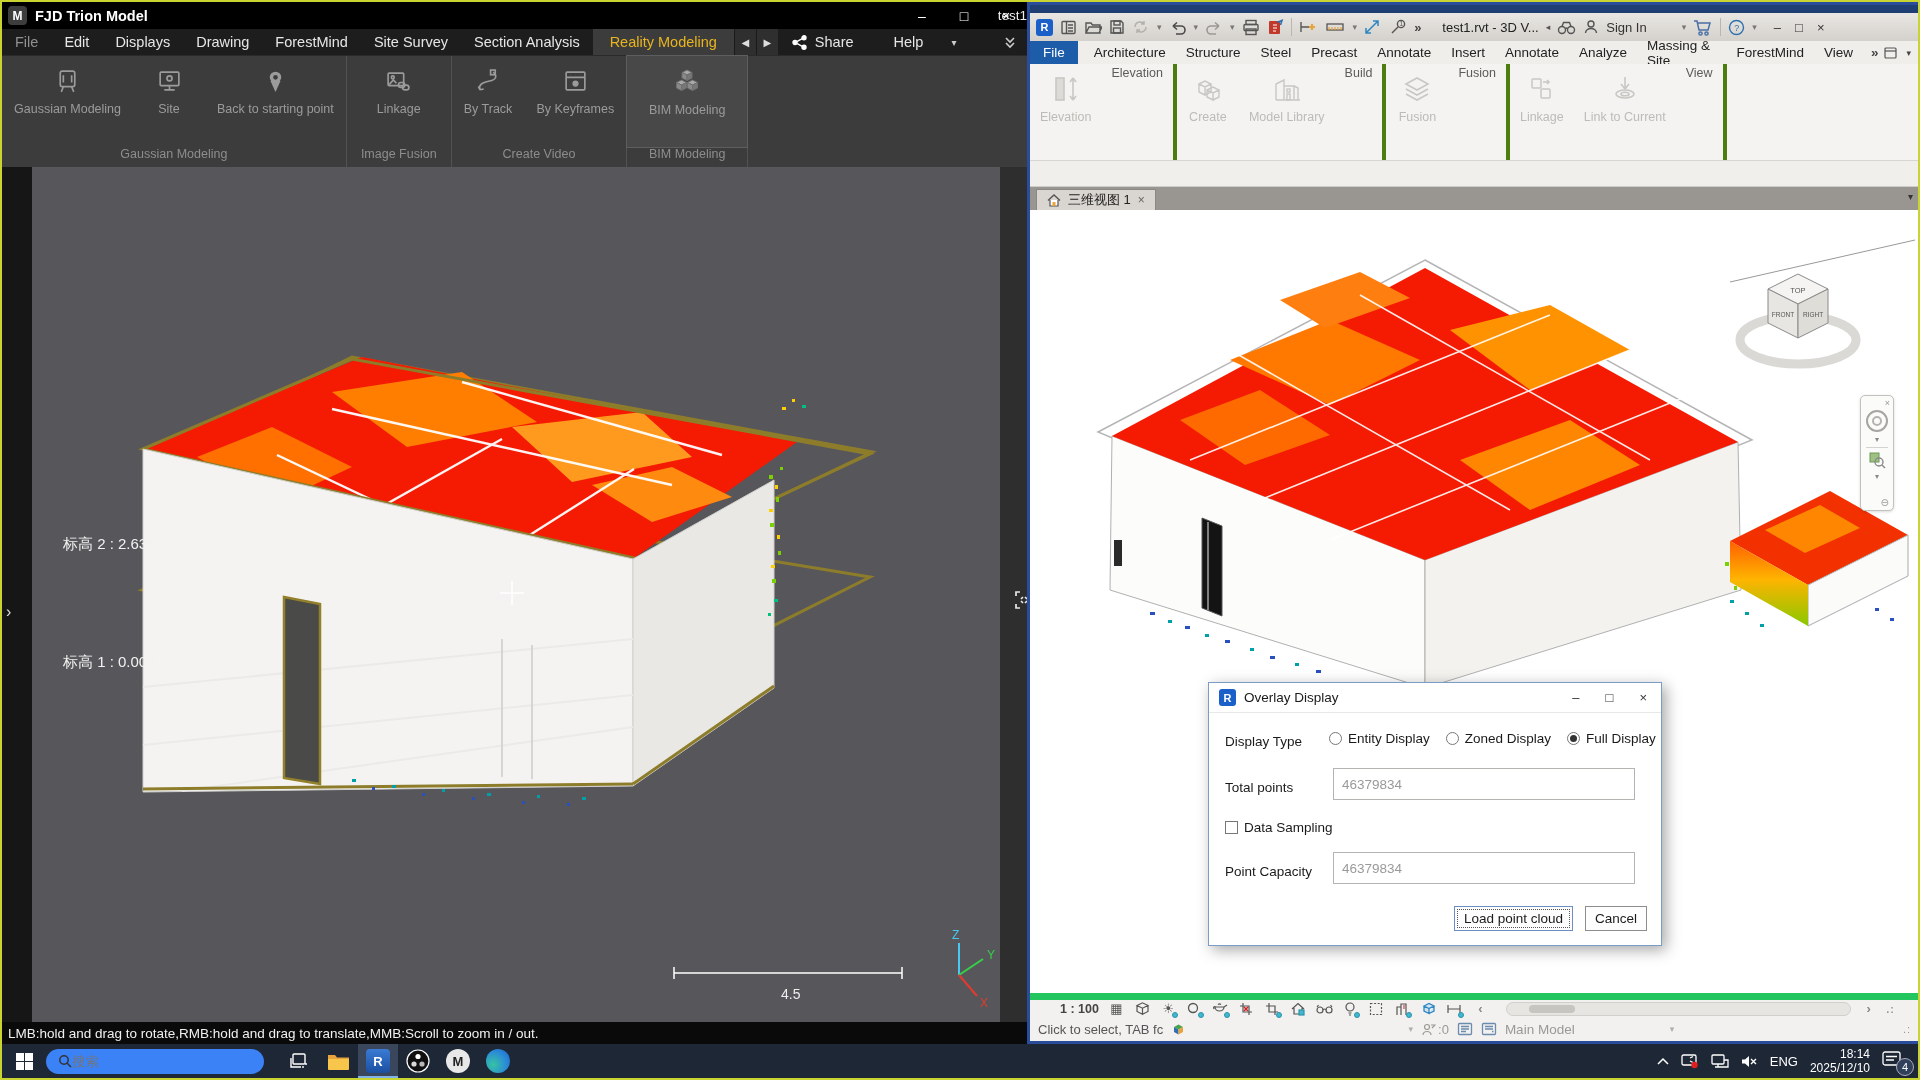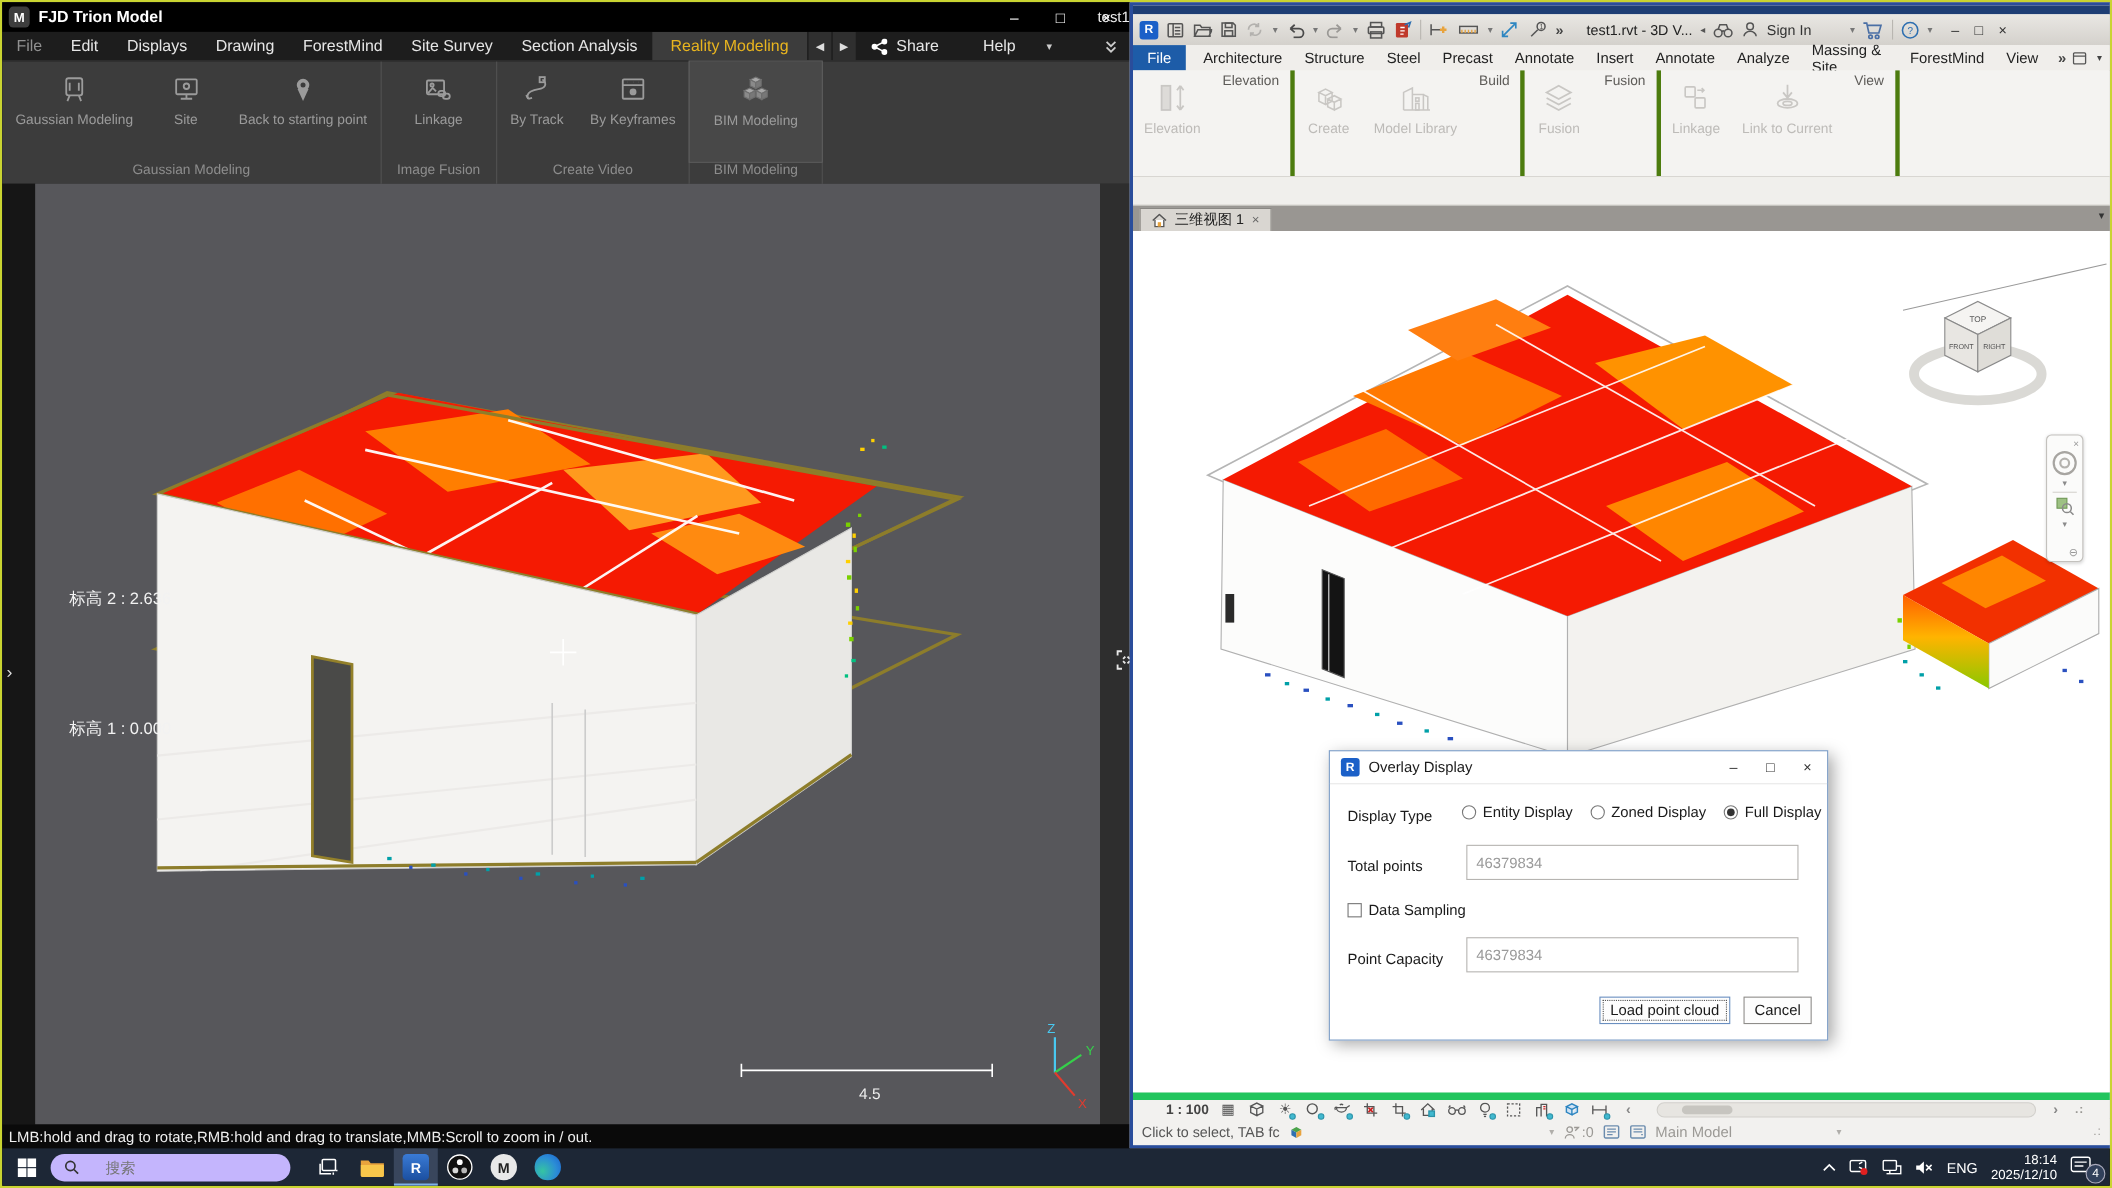--- a/index.html
+++ b/index.html
@@ -99,21 +99,21 @@
   .vc-scroll {flex:1; height:14px; background:#e7e5e1; border:1px solid #d2d0cc; border-radius:7px; position:relative; margin-left:8px;}
   .vc-thumb {position:absolute; left:22px; top:2px; width:46px; height:8px; background:#c7c5c0; border-radius:4px;}
   .rv-status {height:24px; background:#f2f1ef; display:flex; align-items:center; gap:8px; padding:0 8px; font-size:13px; color:#555; flex:none;}
   .mm {width:390px; display:flex; align-items:center; color:#9b9995; font-size:13.5px;}
   .mm .mcaret {margin-left:95px; font-size:9px; color:#b0aeaa;}
   .grip {color:#9b9995; font-size:11px; letter-spacing:1px;}
 
   
   .taskbar {position:absolute; left:0; top:1042px; width:1916px; height:34px; background:#1d2736; display:flex; align-items:center; color:#fff;}
   .tb-start {width:44px; height:100%; display:flex; align-items:center; justify-content:center;}
-  .tb-search {width:218px; height:25px; background:#c4b5fd; border-radius:13px; display:flex; align-items:center; gap:24px; padding:0 12px; color:#222; font-size:13.5px; margin-right:14px;}
+  .tb-search {width:218px; height:25px; background:#3b82f6; border-radius:13px; display:flex; align-items:center; gap:0; padding:0 12px; color:#222; font-size:13.5px; margin-right:14px;}
   .tb-search input {border:none; outline:none; width:140px; font-size:13.5px; font-family:inherit; color:#222; background:transparent;}
   .tb-app {width:40px; height:100%; display:flex; align-items:center; justify-content:center;}
   .tb-app.active {background:#39465c; box-shadow:inset 0 -2px 0 #7fb2e8;}
   .tile {width:24px; height:24px; border-radius:4px; display:flex; align-items:center; justify-content:center; font-weight:bold;}
   .tb-right {margin-left:auto; display:flex; align-items:center; gap:12px; padding-right:10px; font-size:13px;}
   .tb-clock {text-align:right; font-size:12px; line-height:14px;}
   .tb-notif {position:relative; width:26px; height:22px;}
   .badge {position:absolute; right:-6px; bottom:-4px; width:18px; height:18px; background:#31405a; border:1px solid #aab; border-radius:50%; color:#fff; font-size:11px; display:flex; align-items:center; justify-content:center;}
 </style>
 </head>

